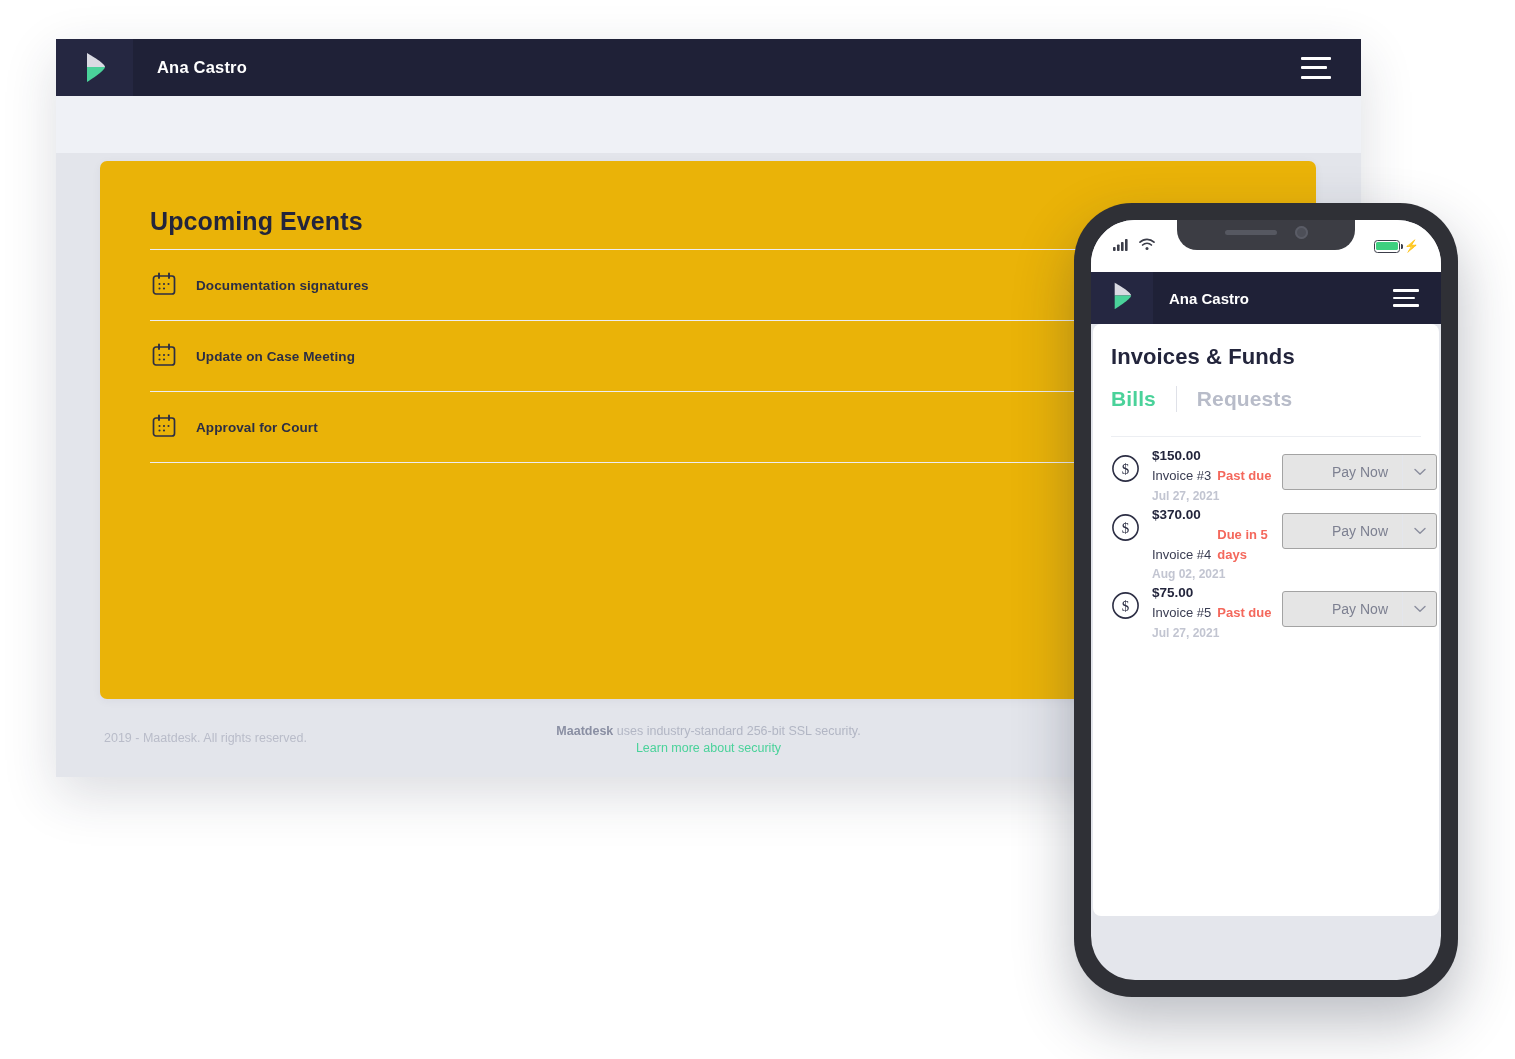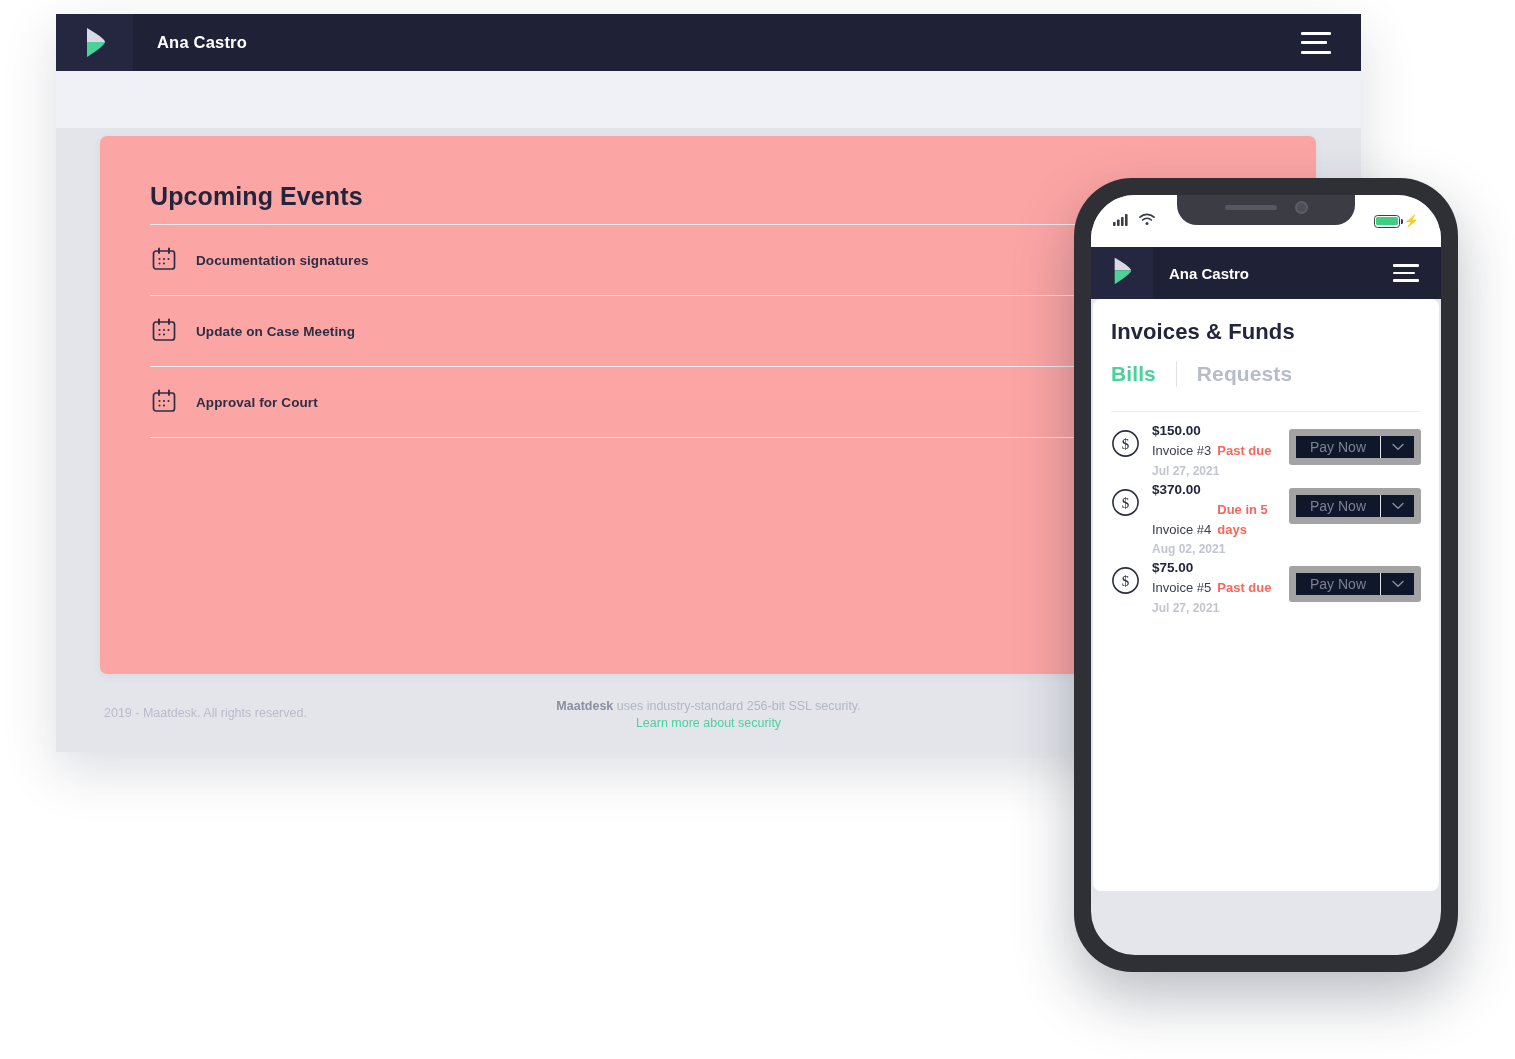--- a/index.html
+++ b/index.html
@@ -2,21 +2,21 @@
 <html><head>
 <meta charset="utf-8">
 <style>
   * { box-sizing: border-box; margin: 0; padding: 0; }
   html, body {
     width: 1515px; height: 1059px;
     background: #ffffff;
     font-family: "Liberation Sans", sans-serif;
     overflow: hidden;
   }
-  #stage { position: relative; width: 1515px; height: 909px; background: #ffffff; }
+  #stage { position: relative; width: 1515px; height: 909px; background: #ffffff; margin-top: 25px; }
 
   
   .desktop {
     position: absolute; left: 56px; top: 14px;
     width: 1305px; height: 738px;
     background: #e3e5eb;
     box-shadow: 0 18px 50px rgba(40,45,70,0.16);
   }
   .nav {
     position: absolute; left: 0; top: 0; width: 100%; height: 57px;
@@ -47,21 +47,21 @@
     background: #eff1f6;
   }
   .content-bg {
     position: absolute; left: 0; top: 114px; width: 100%; bottom: 0;
     background: #e3e5eb;
   }
 
   .card {
     position: absolute; left: 44px; top: 122px;
     width: 1216px; height: 538px;
-    background: #fca5a5; border-radius: 7px;
+    background: #eab308; border-radius: 7px;
     box-shadow: 0 2px 10px rgba(40,45,70,0.05);
   }
   .card-title {
     position: absolute; left: 50px; top: 46px;
     font-size: 25px; font-weight: bold; color: #23253c; letter-spacing: .1px;
   }
   .evt-list { position: absolute; left: 50px; top: 88px; right: 50px; }
   .evt-sep { height: 1px; background: #ededf1; }
   .evt-row {
     display: flex; align-items: center; height: 70px;
@@ -162,21 +162,21 @@
   .inv-row { display: flex; align-items: flex-start; padding: 0; }
   .inv-ico { flex: 0 0 29px; width: 29px; height: 29px; margin-top: 8px; }
   .inv-mid { margin-left: 12px; flex: 0 0 130px; }
   .inv-amt { font-size: 13.5px; font-weight: bold; color: #23253c; line-height: 1.5; }
   .inv-line2 { display: flex; gap: 6px; flex-wrap: wrap; align-items: flex-end; }
   .inv-name { font-size: 13px; color: #3a3d52; line-height: 1.5; }
   .inv-status { font-size: 13px; font-weight: bold; color: #f4685c; line-height: 1.5; max-width: 56px; }
   .inv-date { font-size: 12px; font-weight: bold; color: #c2c5d1; line-height: 1.5; }
   .paybtn {
     margin-left: auto; margin-top: 8px; display: flex;
-    border: 7px solid #a3a3a3; border-radius: 3px; background: #0f172a; height: 36px;
+    border: 1px solid #a3a3a3; border-radius: 3px; background: #e5e5e5; height: 36px; padding-left: 35px;
   }
   .paybtn .lbl {
     padding: 0 14px; display: flex; align-items: center;
     font-size: 14px; color: #7d8091; white-space: nowrap;
   }
   .paybtn .drop {
     width: 34px; border-left: 1px solid #e4e6ec;
     display: flex; align-items: center; justify-content: center; color: #8b8e9e;
   }
 </style>

